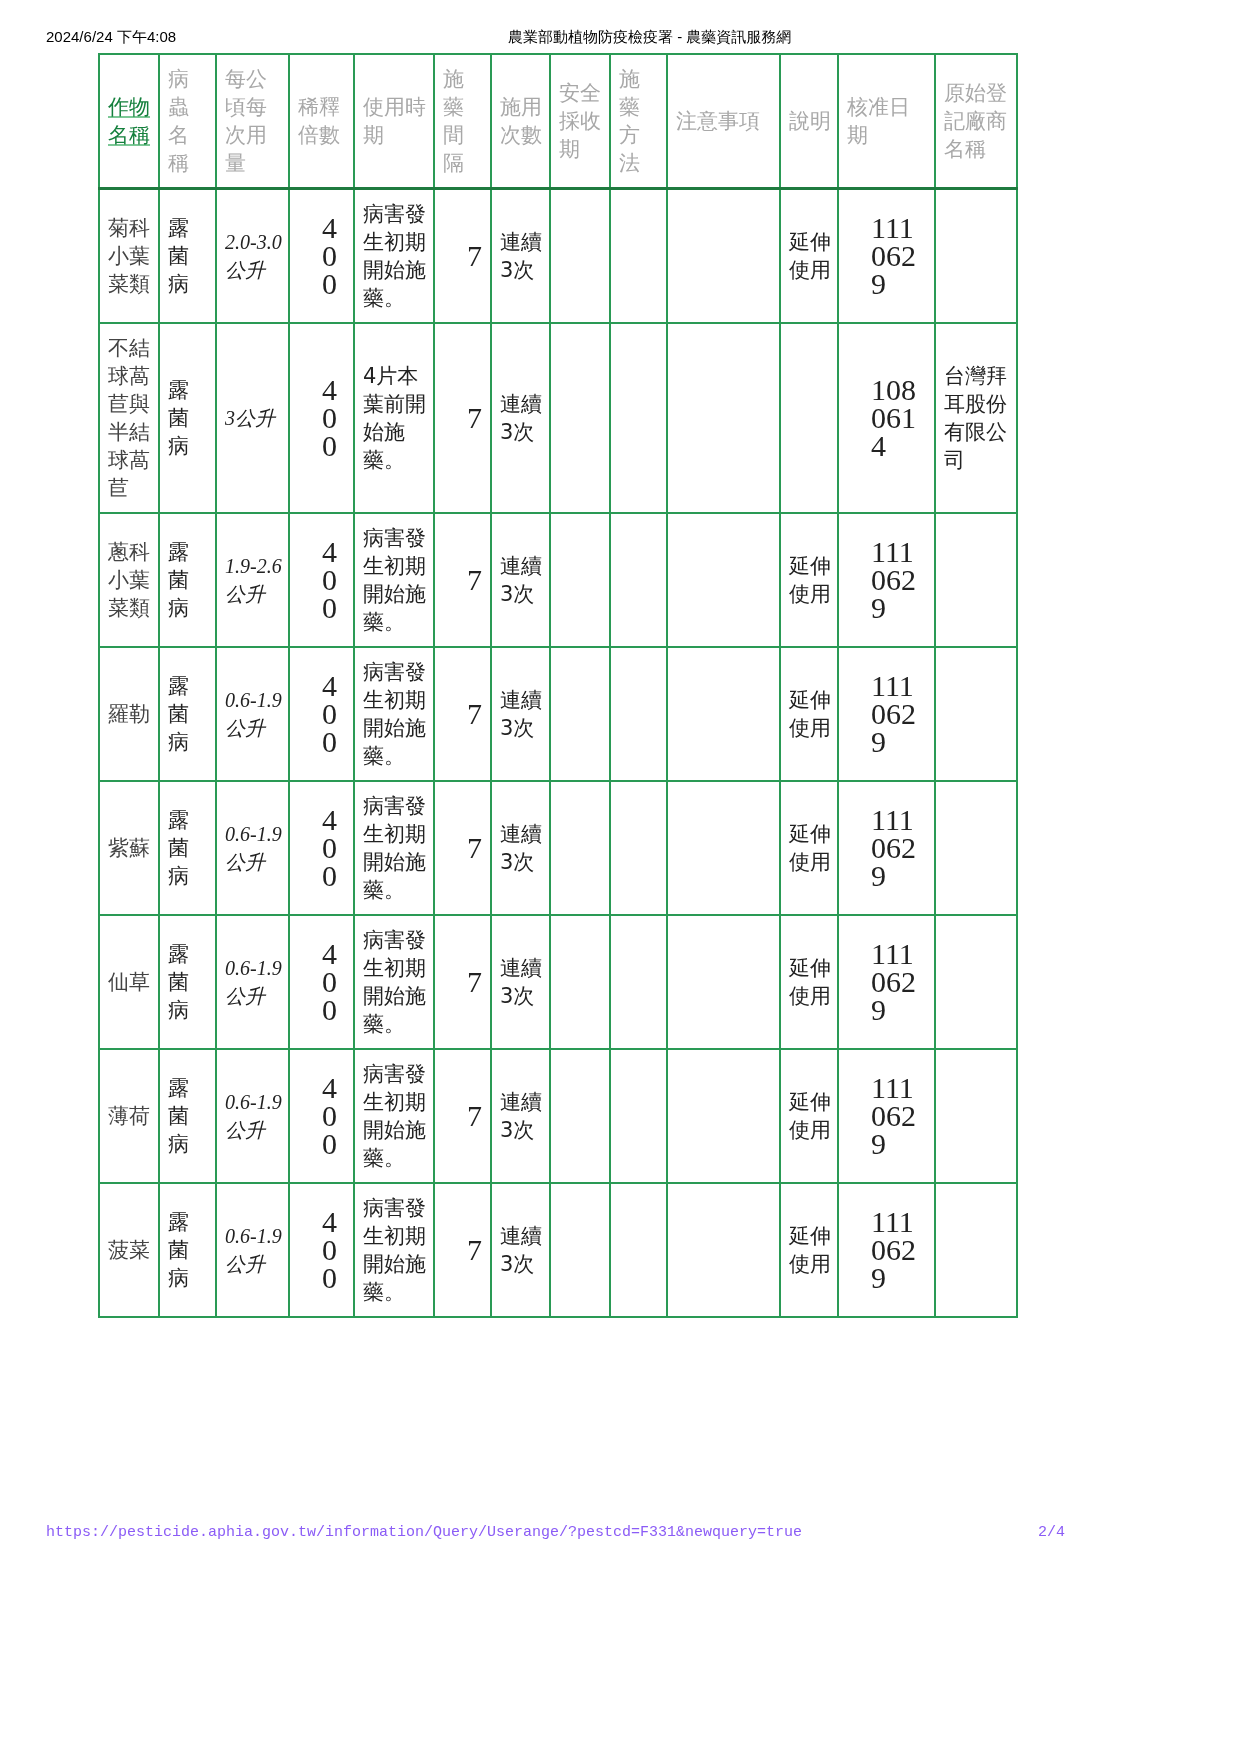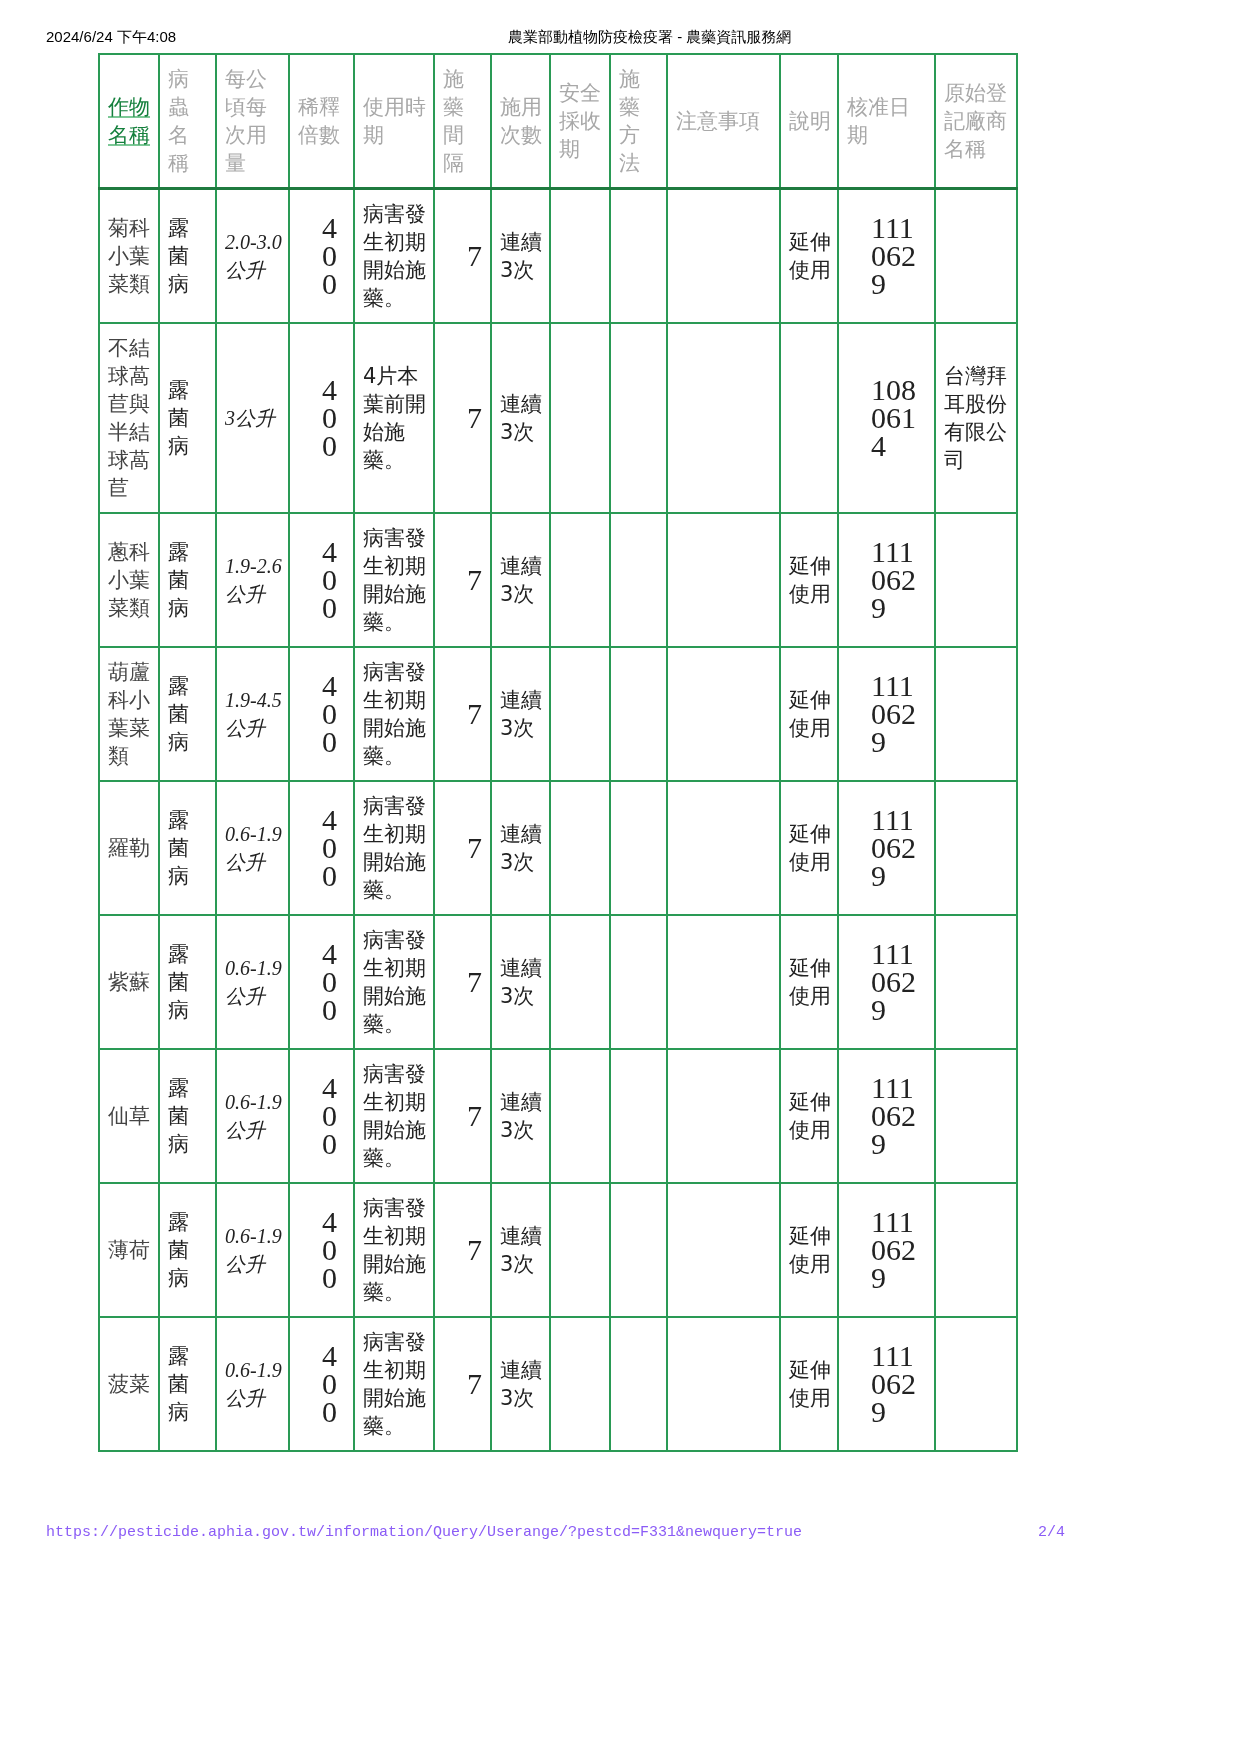--- a/index.html
+++ b/index.html
@@ -118,35 +118,20 @@
       <td class="num">7</td>
       <td>連續3次</td>
       <td></td>
       <td></td>
       <td></td>
       <td>延伸使用</td>
       <td class="num">1110629</td>
       <td></td>
     </tr>
     <tr>
-      <td class="crop"><a>葫蘆科小葉菜類</a></td>
-      <td>露菌病</td>
-      <td class="mixed">1.9-4.5公升</td>
-      <td class="num">400</td>
-      <td>病害發生初期開始施藥。</td>
-      <td class="num">7</td>
-      <td>連續3次</td>
-      <td></td>
-      <td></td>
-      <td></td>
-      <td>延伸使用</td>
-      <td class="num">1110629</td>
-      <td></td>
-    </tr>
-    <tr>
       <td class="crop"><a>羅勒</a></td>
       <td>露菌病</td>
       <td class="mixed">0.6-1.9公升</td>
       <td class="num">400</td>
       <td>病害發生初期開始施藥。</td>
       <td class="num">7</td>
       <td>連續3次</td>
       <td></td>
       <td></td>
       <td></td>

